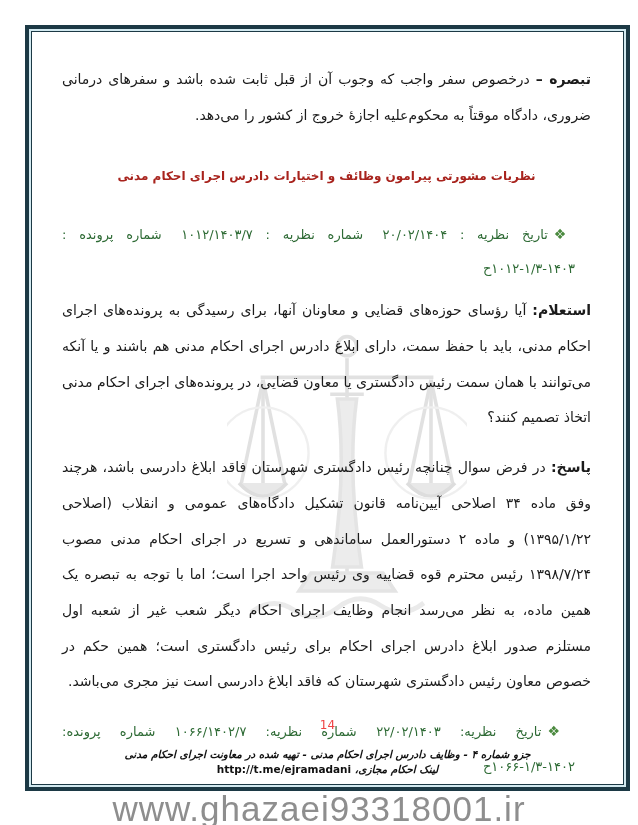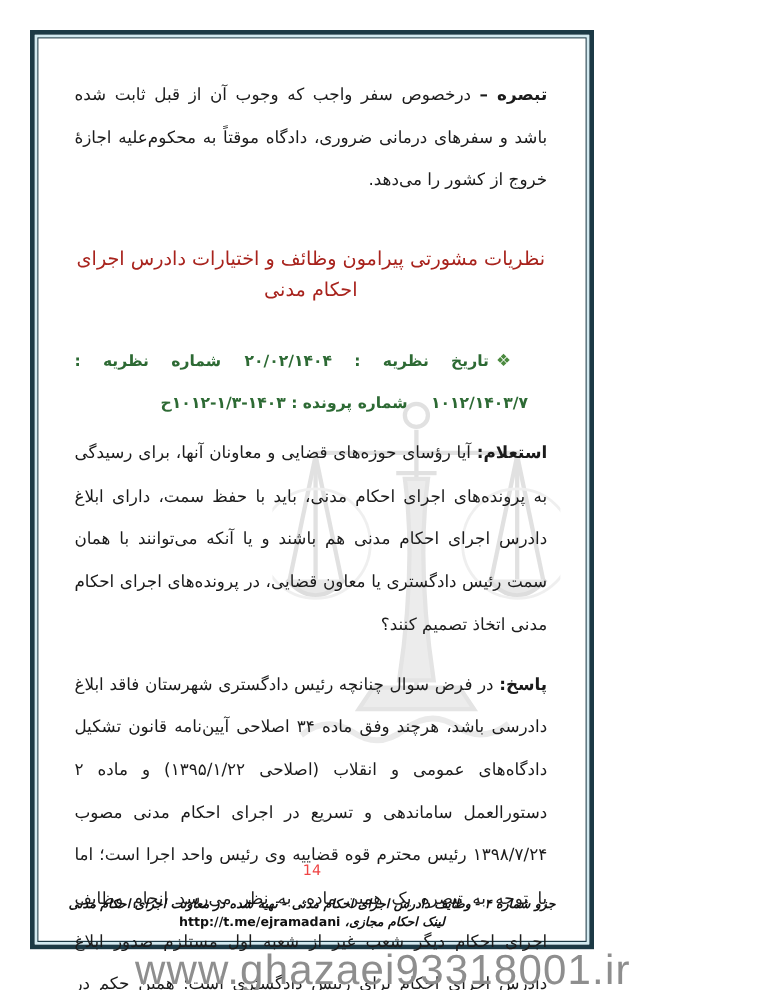--- a/index.html
+++ b/index.html
@@ -2,40 +2,40 @@
 <html lang="fa"><head>
 <meta charset="utf-8">
 <style>
   html,body{margin:0;padding:0;}
   body{
     width:638px;height:825px;position:relative;overflow:hidden;
     background:#ffffff;
     font-family:"DejaVu Sans","Liberation Sans",sans-serif;
   }
   .sheet{
-    position:absolute;left:25px;top:25px;width:470px;height:766px;
+    position:absolute;left:25px;top:25px;width:605px;height:766px;
     box-sizing:border-box;border:4px solid #1c3945;background:#ffffff;
   }
   .sheet-inner{
     position:absolute;inset:2px;border:1px solid #1c3945;
     outline:2px solid #d2e9f0;background:#ffffff;
   }
   .content{
     position:absolute;inset:0;padding:30px 32px 0 30px;
     direction:rtl;text-align:justify;
     color:#1b1b1b;font-size:14px;line-height:2.55;
   }
   .para{margin:0 0 14px 0;}
   .lead{font-weight:bold;}
   .heading{
-    text-align:center;color:#a8231d;font-weight:normal;font-size:16px;
+    text-align:center;color:#a8231d;font-weight:bold;font-size:12px;
     margin:34px 0 30px 0;line-height:1.6;
   }
   .meta{
-    color:#2d6a34;font-weight:bold;font-size:13px;margin:14px 16px 8px 0;
+    color:#2d6a34;font-weight:normal;font-size:13px;margin:14px 16px 8px 0;
     white-space:normal;
   }
   .bullet{color:#4b8a3f;font-size:14px;margin-left:6px;}
   .footer{
     position:absolute;left:0;right:0;bottom:6px;text-align:center;
     direction:rtl;color:#111;
   }
   .page-num{font-size:12px;color:#ef4444;direction:ltr;margin-bottom:15px;}
   .footer-line1{font-weight:bold;font-style:italic;font-size:10.5px;line-height:1.5;text-align:center;}
   .footer-line2{font-weight:bold;font-style:italic;font-size:10.5px;line-height:1.5;}

